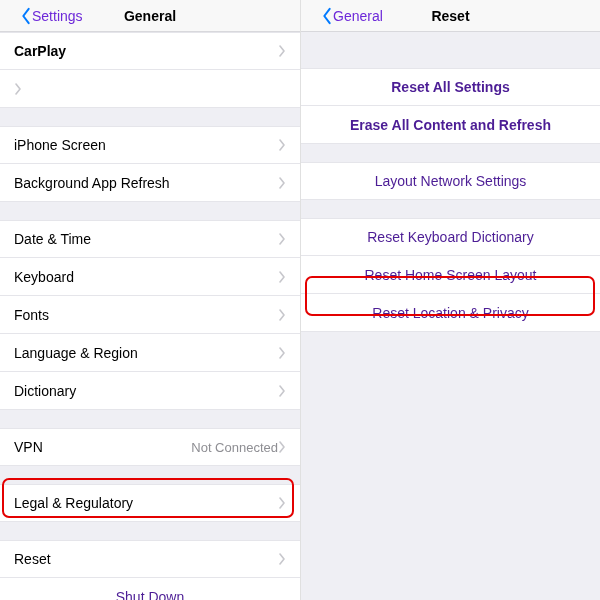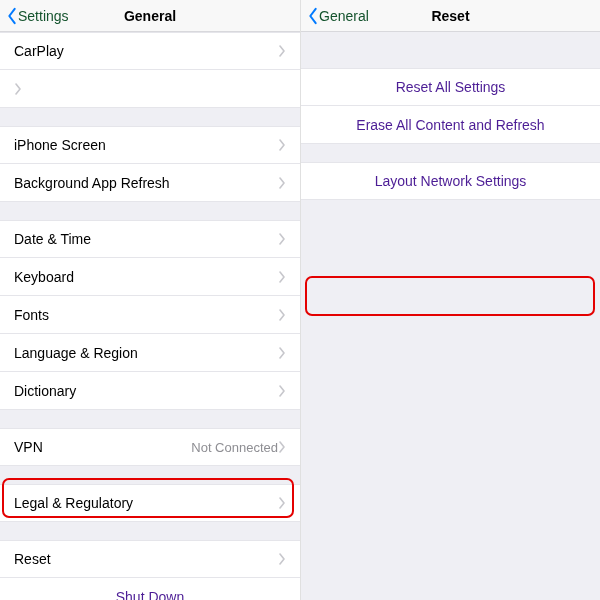--- a/index.html
+++ b/index.html
@@ -24,38 +24,38 @@
     border-bottom: 1px solid #d8d8dc;
     height: 32px;
     display: flex;
     align-items: center;
     position: relative;
     flex-shrink: 0;
   }
   .back {
     display: flex;
     align-items: center;
-    color: #14532d;
+    color: #6d28d9;
     font-size: 14px;
-    padding-left: 6px;
+    padding-left: 20px;
     cursor: pointer;
   }
   .back svg { width: 12px; height: 18px; }
   .nav-title {
     position: absolute;
     left: 0; right: 0;
     text-align: center;
     font-weight: 600;
     font-size: 14px;
     color: #000;
     pointer-events: none;
   }
   .list { flex: 1; }
   .group { margin-top: 18px; }
-  .group:first-child { margin-top: 0; }
+  .group:first-child { margin-top: 0; font-weight: bold; }
   .row {
     background: #fff;
     border-bottom: 1px solid #e5e5ea;
     height: 38px;
     display: flex;
     align-items: center;
     padding: 0 14px 0 14px;
     font-size: 14px;
     color: #000;
     cursor: pointer;
@@ -197,15 +197,26 @@
         </div>
       <div class="row link">
           <span class="label">Erase All Content and Refresh</span>
         </div>
     </div>
     <div class="group">
       <div class="row first link">
           <span class="label">Layout Network Settings</span>
         </div>
     </div>
+    <div class="group">
+      <div class="row first link">
+          <span class="label">Reset Keyboard Dictionary</span>
+        </div>
+      <div class="row link">
+          <span class="label">Reset Home Screen Layout</span>
+        </div>
+      <div class="row link" id="row-reset-location">
+          <span class="label">Reset Location &amp; Privacy</span>
+        </div>
+    </div>
   </div>
   <div class="highlight-box" style="left:4px; top:276px; width:290px; height:40px;"></div>
 </div>
 
 </body></html>

